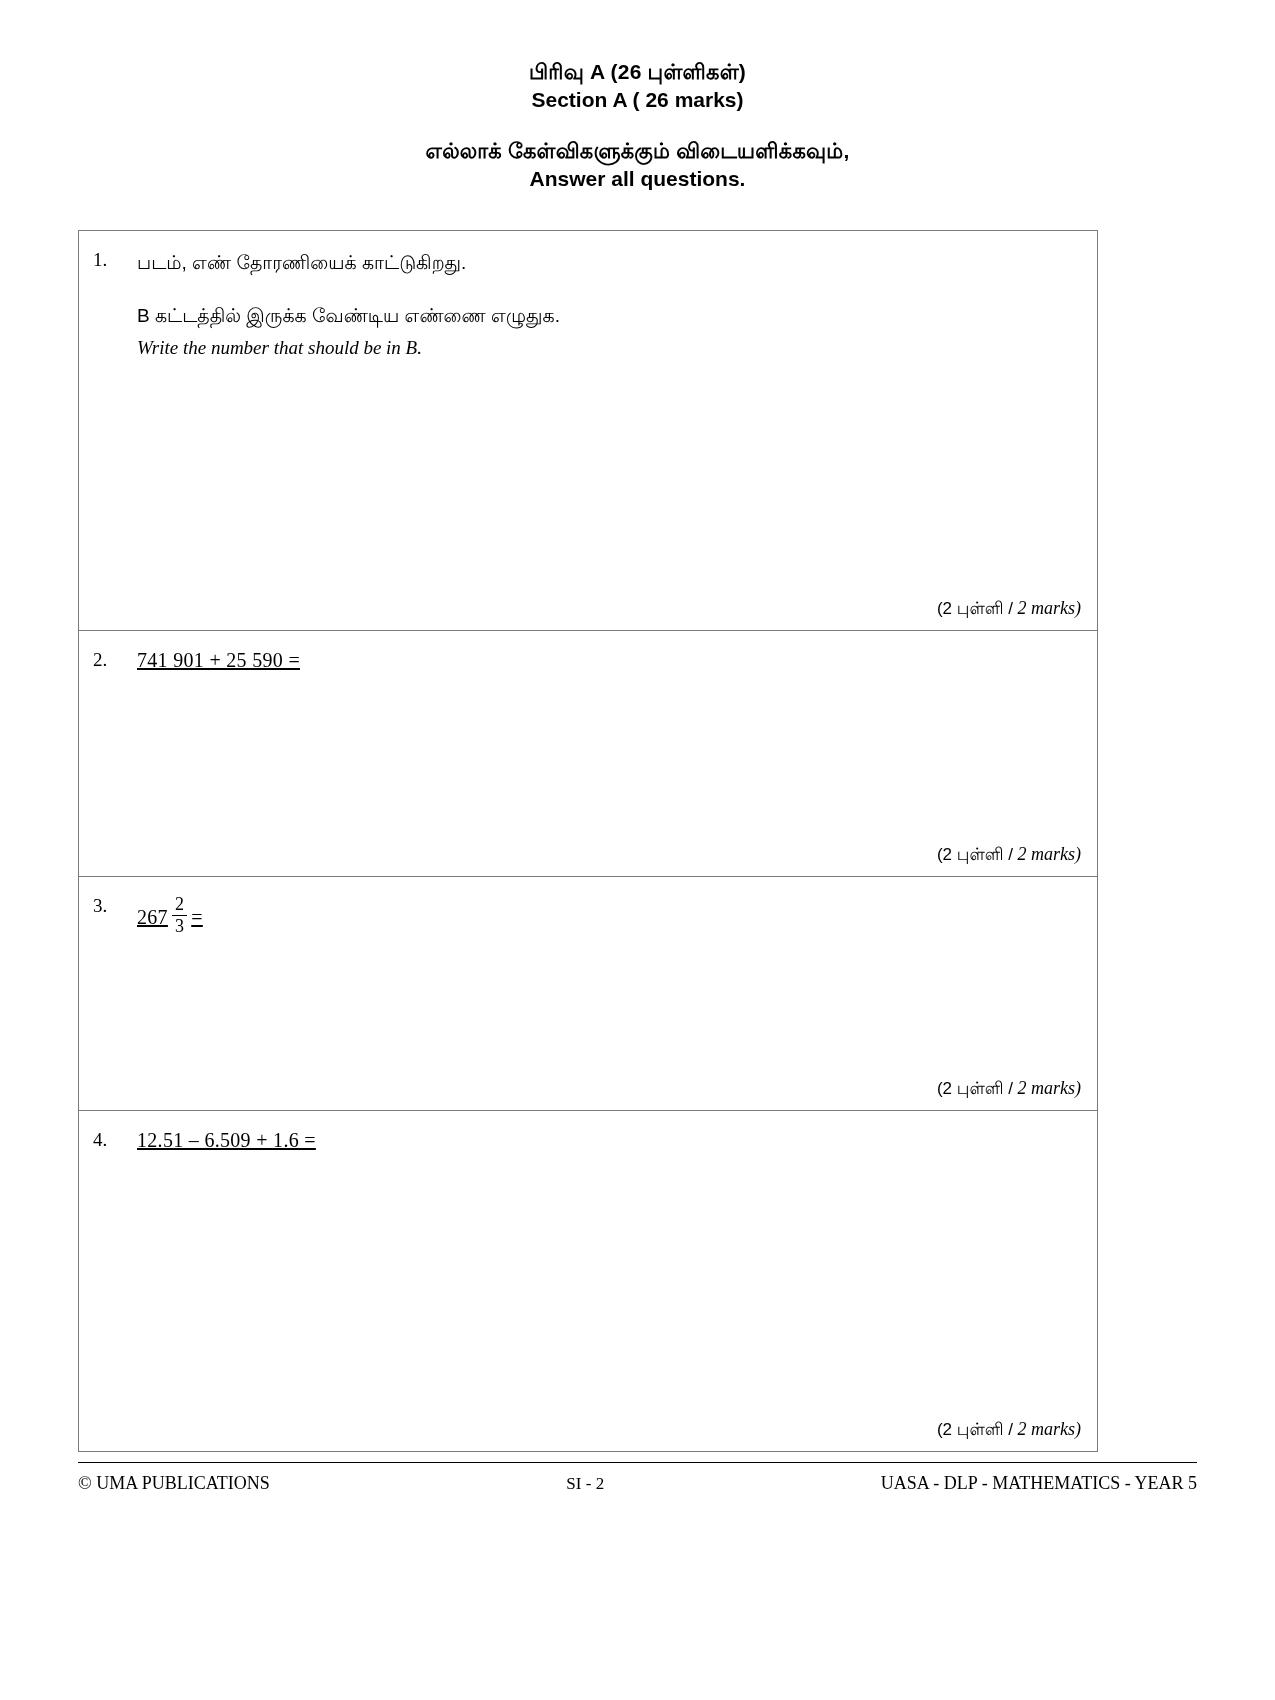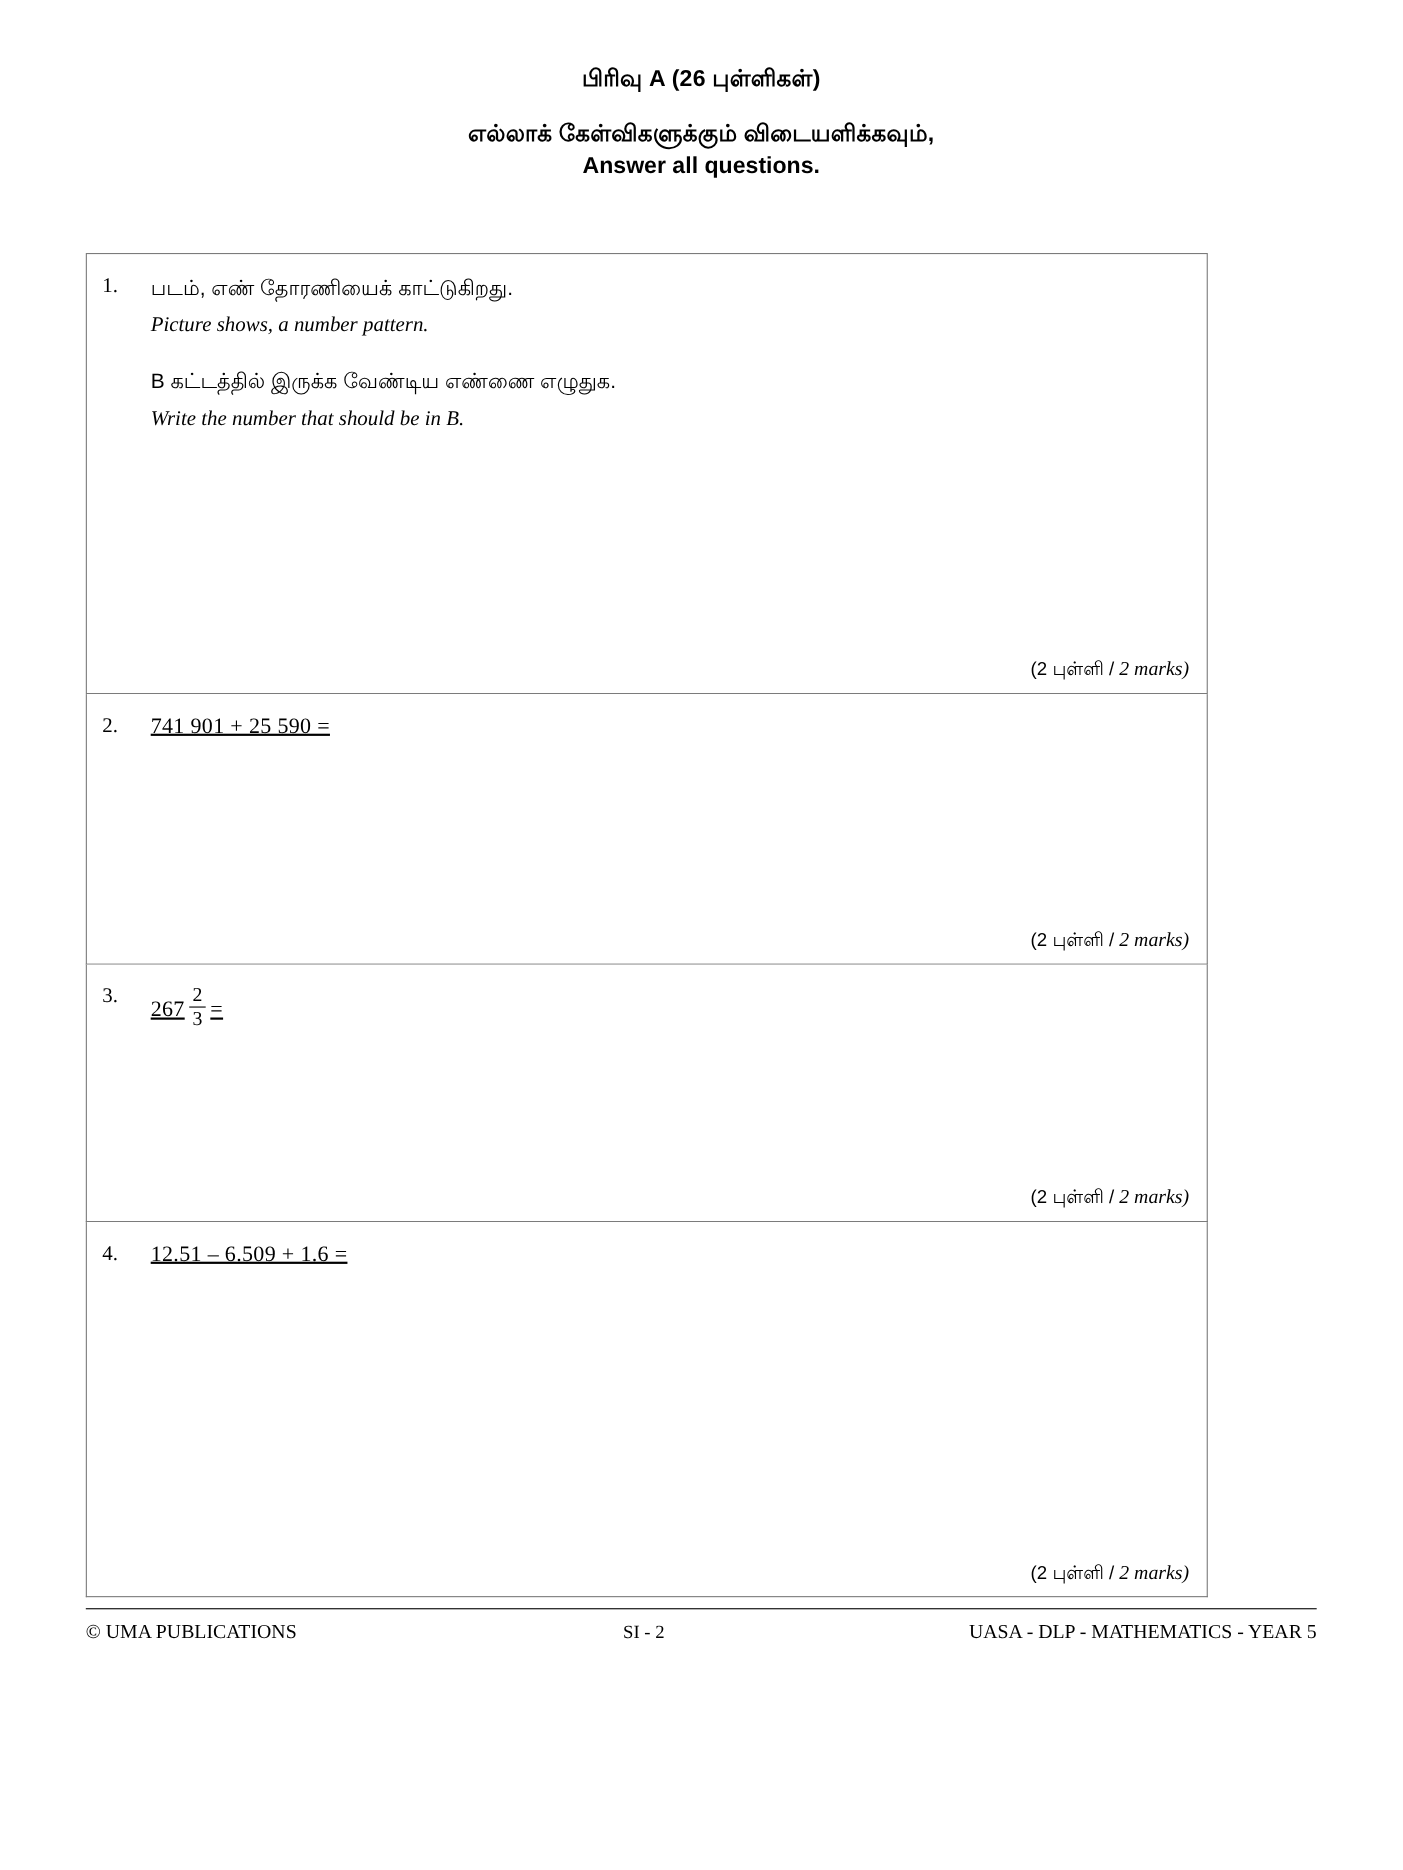--- a/index.html
+++ b/index.html
@@ -166,30 +166,30 @@
   }
   .foot-right { flex: 0 0 auto; }
 </style>
 </head>
 <body>
 
 <div class="page">
 
   <div class="header">
     <div class="hdr-line hdr-ta">பிரிவு A (26 புள்ளிகள்)</div>
+    <div class="hdr-line hdr-en">Section A ( 26 marks)</div>
     <div class="hdr-gap"></div>
     <div class="hdr-line hdr-ta">எல்லாக் கேள்விகளுக்கும் விடையளிக்கவும்,</div>
     <div class="hdr-line hdr-en">Answer all questions.</div>
   </div>
 
   <div class="qblock q1">
     <div class="qnum">1.</div>
     <div class="qbody">
       <div class="ta-text">படம், எண் தோரணியைக் காட்டுகிறது.</div>
-      <div class="en-text">Picture shows, a number pattern.</div>
 
 
       <div class="ta-text after-table">B கட்டத்தில் இருக்க வேண்டிய எண்ணை எழுதுக.</div>
       <div class="en-text">Write the number that should be in B.</div>
     </div>
     <div class="marks">
       <span class="ta">(2 புள்ளி /</span>
       <span class="en">2 marks)</span>
     </div>
   </div>

